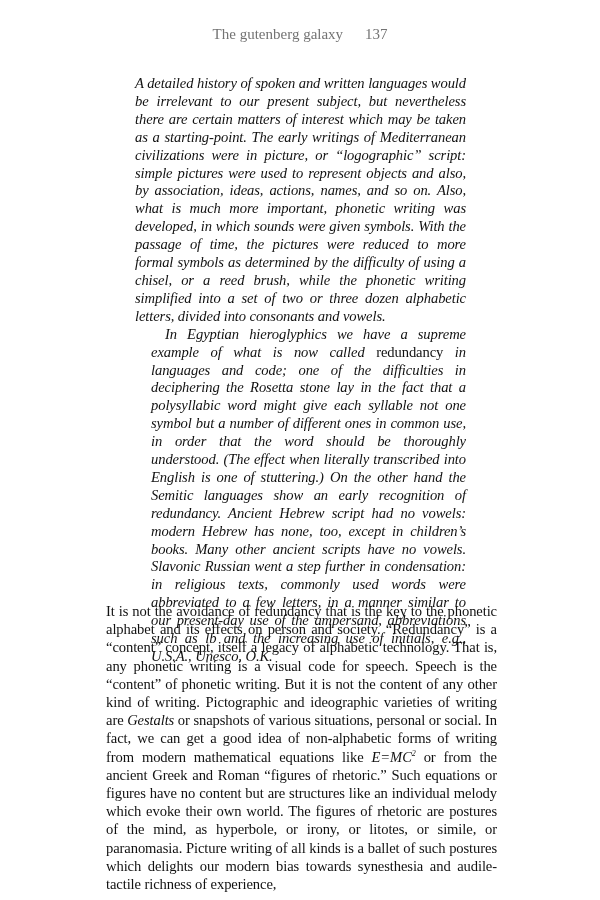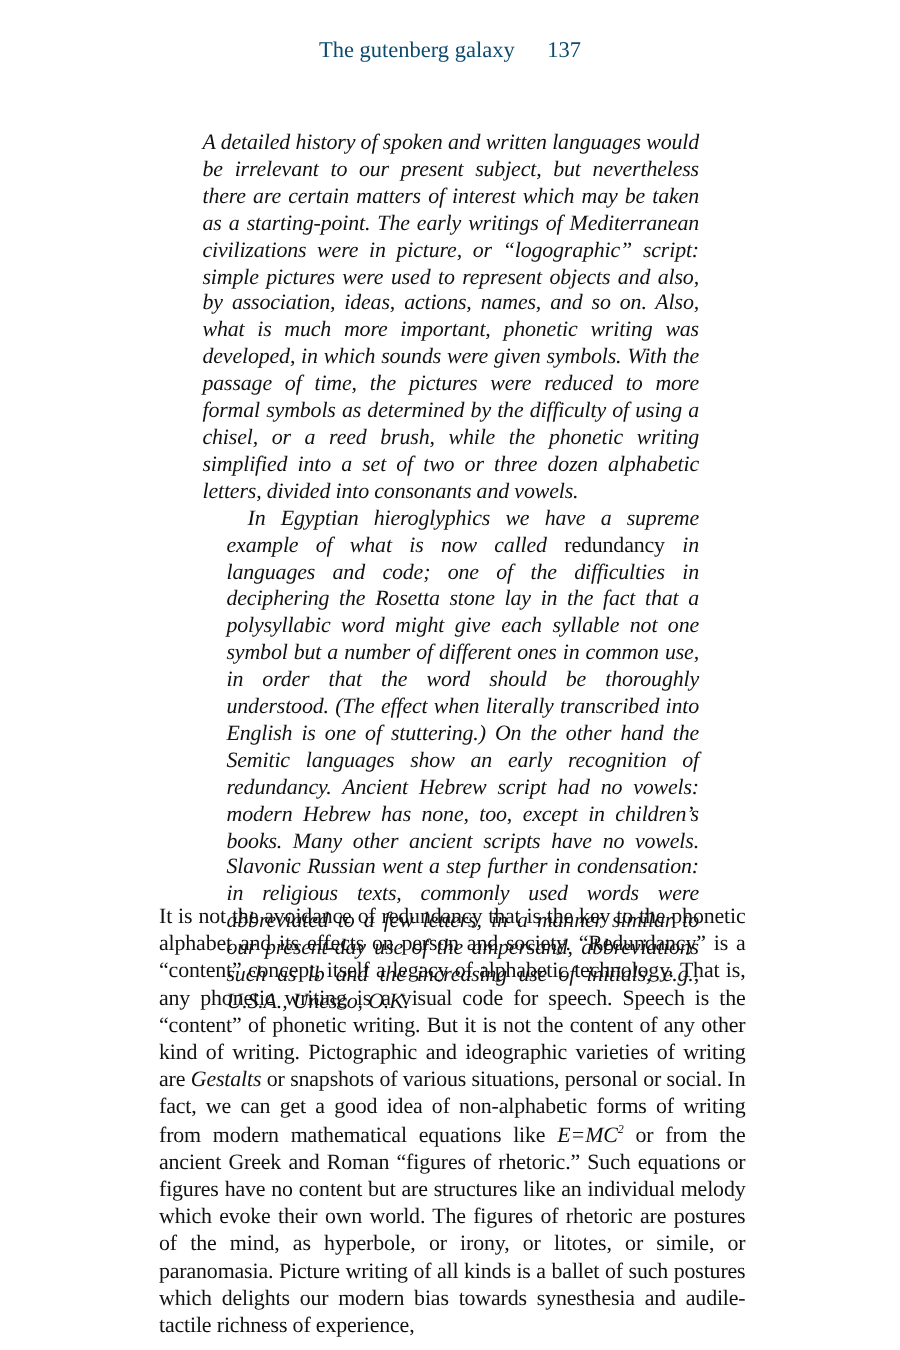--- a/index.html
+++ b/index.html
@@ -1,23 +1,23 @@
 <!DOCTYPE html>
 <html><head>
   <meta charset="utf-8">
   <style>
     html, body { margin: 0; padding: 0; background: #ffffff; }
     body { width: 600px; height: 900px; position: relative; overflow: hidden; color: #111; }
     .running-head {
       position: absolute; top: 26px; left: 0; width: 600px; text-align: center;
-      font-family: "Liberation Serif", serif; font-size: 15px; color: #0c4a6e;
+      font-family: "Liberation Serif", serif; font-size: 15px; color: #737373;
     }
     .running-head .title { margin-right: 18px; }
     .quote {
-      position: absolute; left: 135px; top: 87px; width: 331px;
+      position: absolute; left: 135px; top: 75px; width: 331px;
       font-family: "Liberation Serif", serif; font-style: italic;
       font-size: 14.6px; line-height: 17.9px; text-align: justify;
       letter-spacing: -0.1px;
     }
     .quote p { margin: 0; }
     .quote p.indent { text-indent: 14px; margin-left: 16px; }
     .quote .roman { font-style: normal; }
     .body-text {
       position: absolute; left: 91px; top: 587px; width: 421px;
       font-family: "Liberation Serif", serif; font-size: 14.6px;

